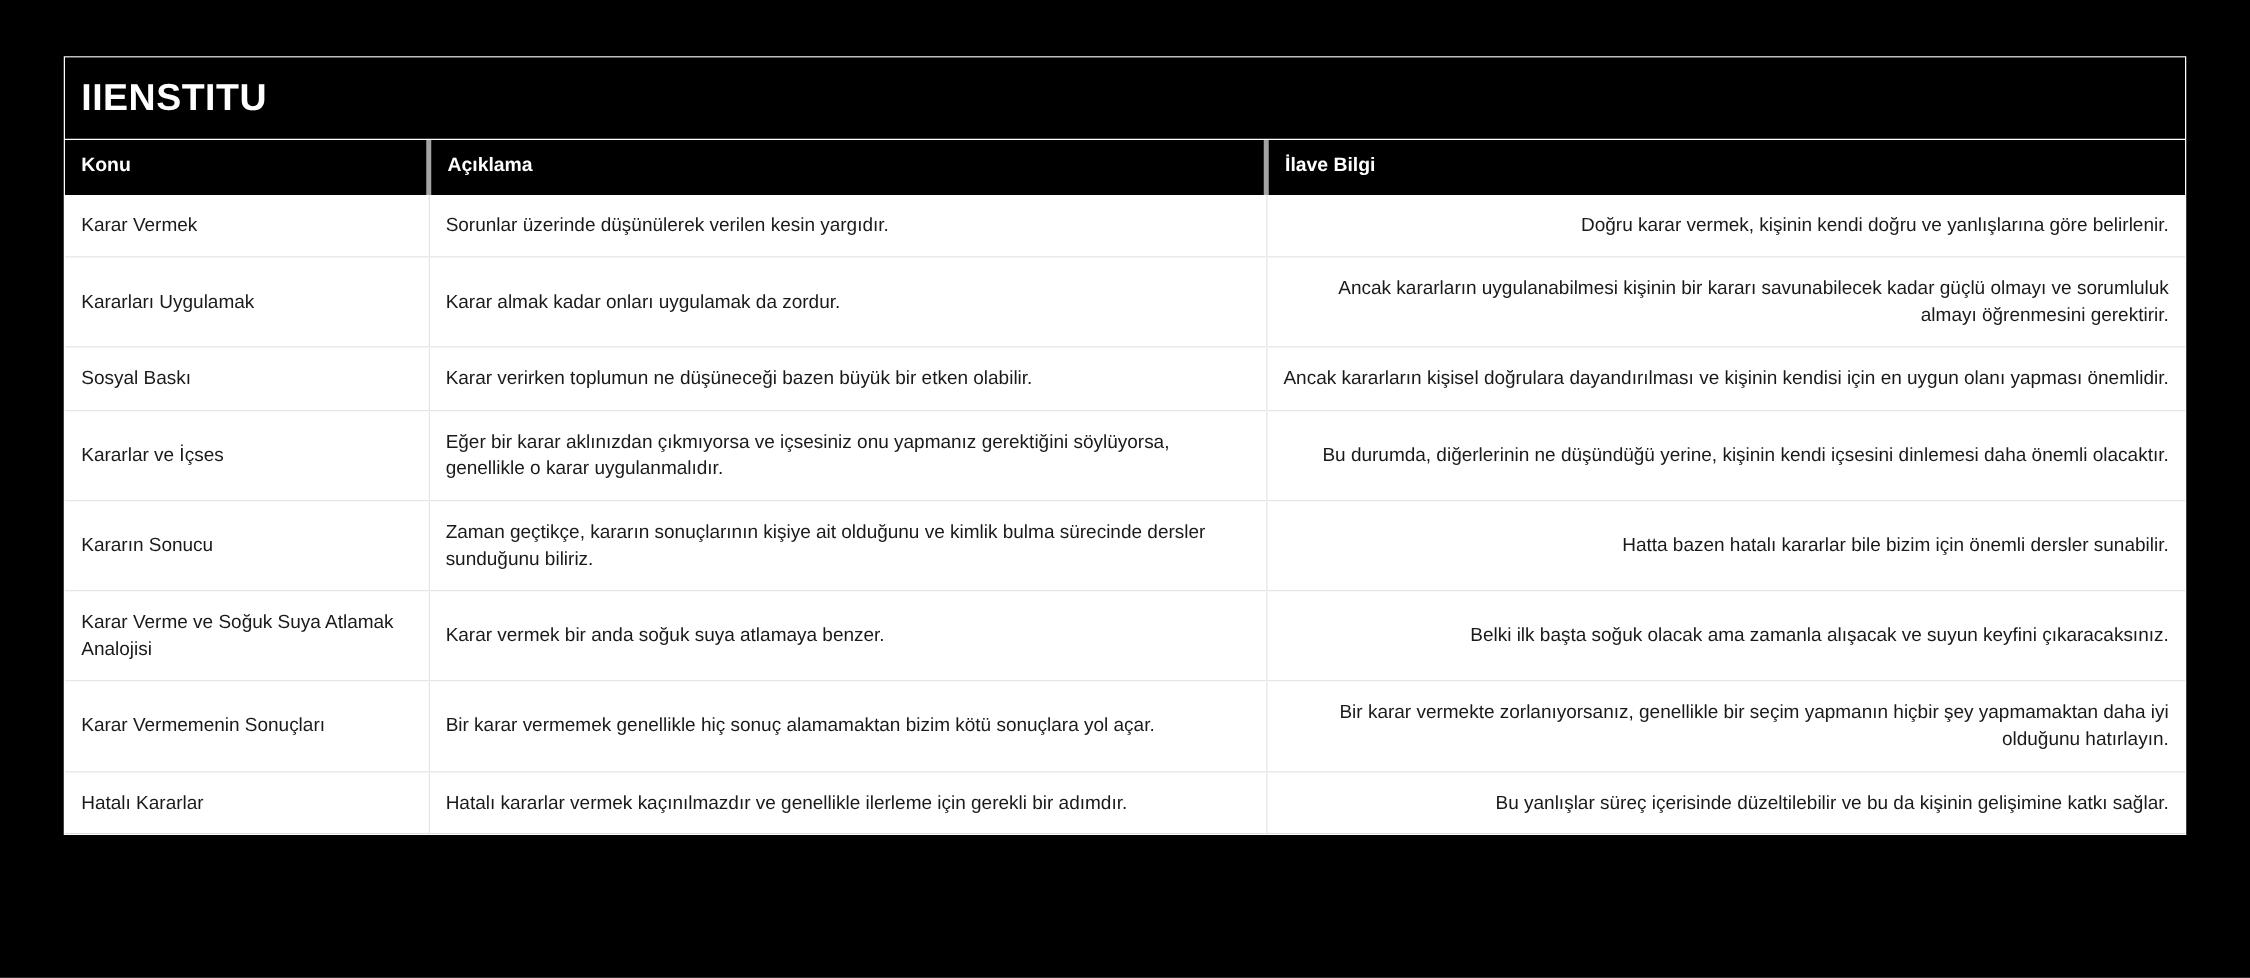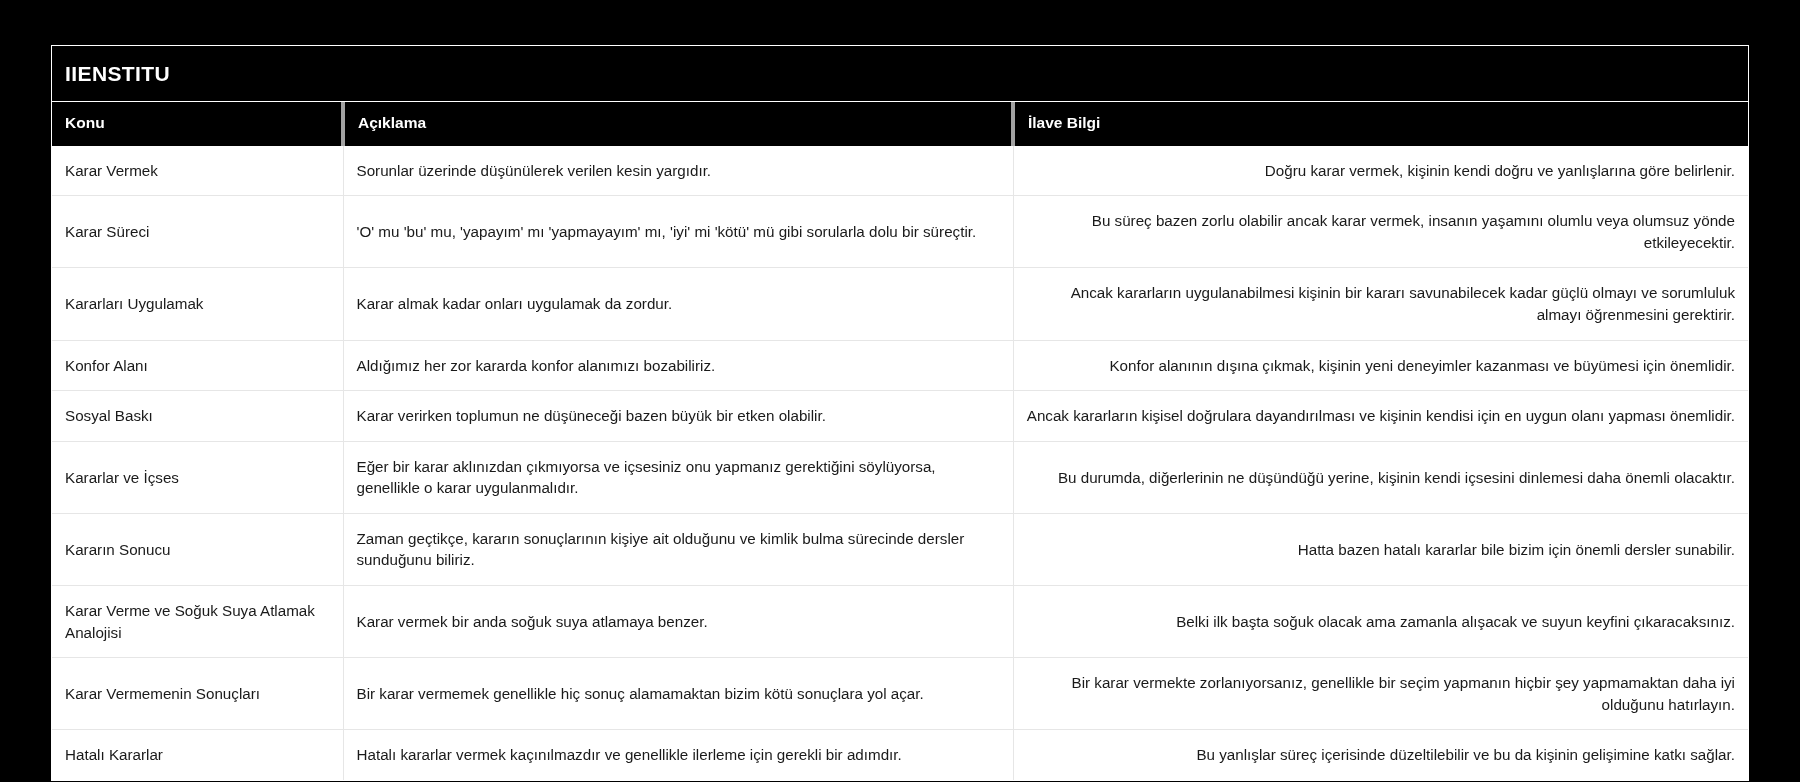--- a/index.html
+++ b/index.html
@@ -30,21 +30,21 @@
     box-sizing: border-box;
     overflow: hidden;
   }
   .brand-bar {
     background: #000000;
     padding: 16px 0 16px 13px;
     border-bottom: 1px solid #ffffff;
   }
   .brand-title {
     color: #ffffff;
-    font-size: 21px;
+    font-size: 30px;
     font-weight: bold;
     letter-spacing: 0.4px;
     line-height: 1.1;
     white-space: nowrap;
   }
   table.grid {
     width: 100%;
     border-collapse: collapse;
     table-layout: fixed;
     background: #ffffff;
@@ -106,33 +106,23 @@
           <th>İlave Bilgi</th>
         </tr>
       </thead>
       <tbody>
         <tr>
           <td>Karar Vermek</td>
           <td>Sorunlar üzerinde düşünülerek verilen kesin yargıdır.</td>
           <td>Doğru karar vermek, kişinin kendi doğru ve yanlışlarına göre belirlenir.</td>
         </tr>
         <tr>
-          <td>Karar Süreci</td>
-          <td>'O' mu 'bu' mu, 'yapayım' mı 'yapmayayım' mı, 'iyi' mi 'kötü' mü gibi sorularla dolu bir süreçtir.</td>
-          <td>Bu süreç bazen zorlu olabilir ancak karar vermek, insanın yaşamını olumlu veya olumsuz yönde etkileyecektir.</td>
-        </tr>
-        <tr>
           <td>Kararları Uygulamak</td>
           <td>Karar almak kadar onları uygulamak da zordur.</td>
           <td>Ancak kararların uygulanabilmesi kişinin bir kararı savunabilecek kadar güçlü olmayı ve sorumluluk almayı öğrenmesini gerektirir.</td>
-        </tr>
-        <tr>
-          <td>Konfor Alanı</td>
-          <td>Aldığımız her zor kararda konfor alanımızı bozabiliriz.</td>
-          <td>Konfor alanının dışına çıkmak, kişinin yeni deneyimler kazanması ve büyümesi için önemlidir.</td>
         </tr>
         <tr>
           <td>Sosyal Baskı</td>
           <td>Karar verirken toplumun ne düşüneceği bazen büyük bir etken olabilir.</td>
           <td>Ancak kararların kişisel doğrulara dayandırılması ve kişinin kendisi için en uygun olanı yapması önemlidir.</td>
         </tr>
         <tr>
           <td>Kararlar ve İçses</td>
           <td>Eğer bir karar aklınızdan çıkmıyorsa ve içsesiniz onu yapmanız gerektiğini söylüyorsa, genellikle o karar uygulanmalıdır.</td>
           <td>Bu durumda, diğerlerinin ne düşündüğü yerine, kişinin kendi içsesini dinlemesi daha önemli olacaktır.</td>

